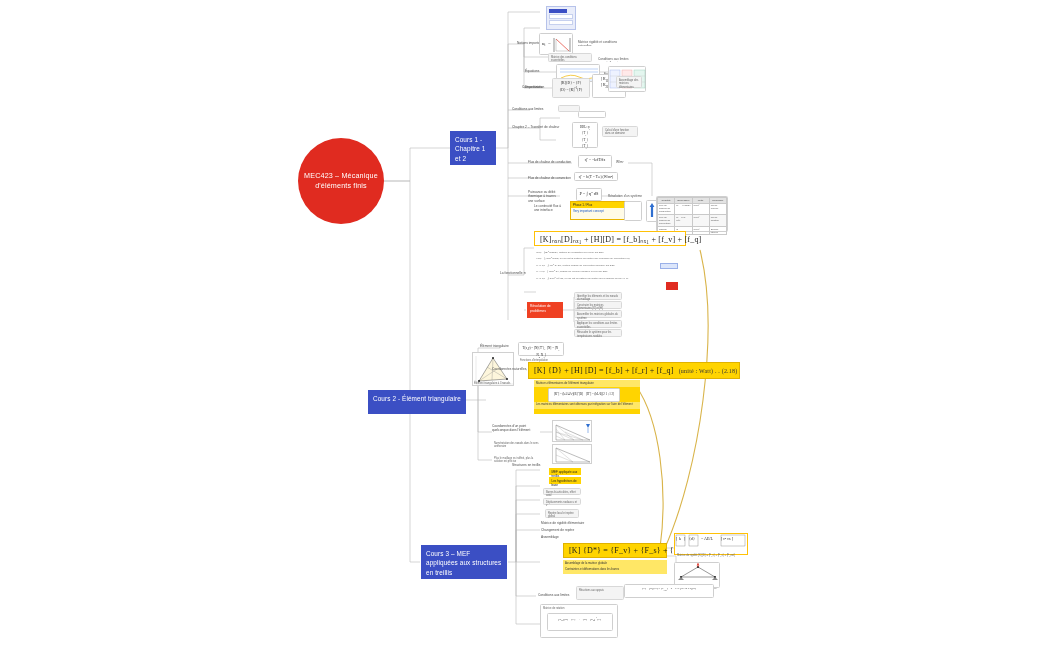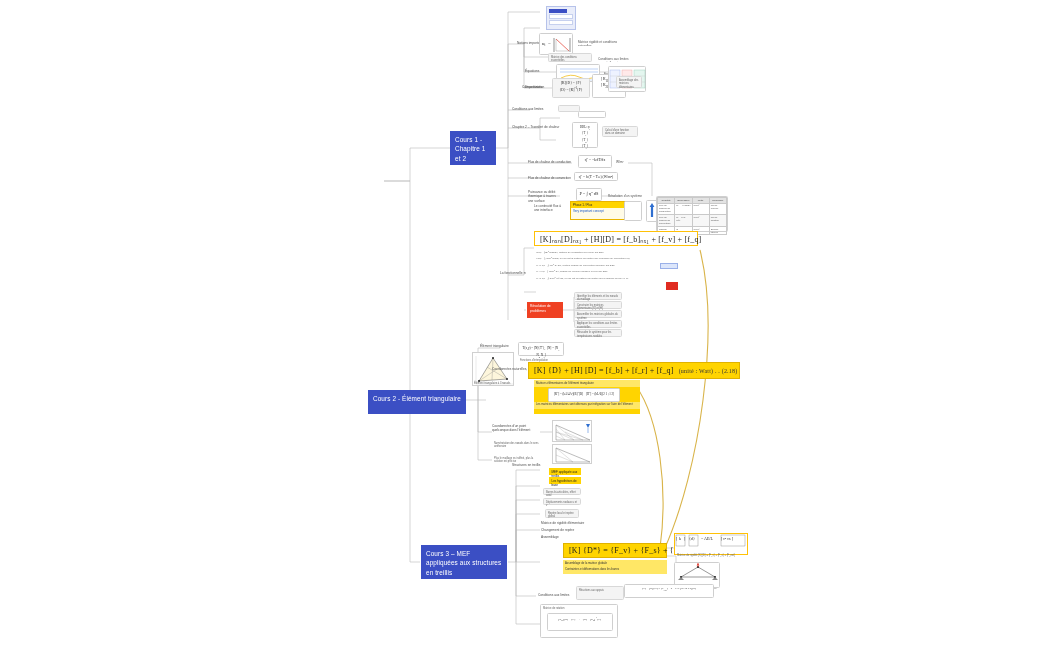--- a/index.html
+++ b/index.html
@@ -269,20 +269,23 @@
       <path d="M664 556 L676 556 L676 572"></path>
       <path d="M618 596 L636 596"></path>
     </g>
 
     <g fill="none" stroke="#d9b44a" stroke-width="1.1">
       <path d="M700 250 C 720 330, 700 470, 664 550"></path>
       <path d="M636 386 C 660 420, 668 490, 660 548"></path>
     </g>
   </svg>
 
+  <div class="node root-node" style="left:298px; top:138px;">
+    <span>MEC423 – Mécanique d'éléments finis</span>
+  </div>
 
   <div class="node course-node" style="left:450px; top:131px; width:46px; height:34px;">
     <span>Cours 1 - Chapitre 1 et 2</span>
   </div>
 
   <div class="node course-node" style="left:368px; top:390px; width:98px; height:24px;">
     <span>Cours 2 - Élément triangulaire</span>
   </div>
 
   <div class="node course-node" style="left:421px; top:545px; width:86px; height:34px;">
@@ -440,21 +443,21 @@
       <tr>
         <td>Charge volumique</td>
         <td>Q</td>
         <td>W/m³</td>
         <td>Source interne</td>
       </tr>
     </tbody>
       </table>
   </div>
 
-  <div class="node formula-bar" style="left:534px; top:231px; width:164px; height:15px;">
+  <div class="node formula-bar" style="left:534px; top:231px; width:152px; height:15px;">
     <span>[K]ₙₓₙ[D]ₙₓ₁ + [H][D] = [f_b]ₙₓ₁ + [f_v] + [f_q]</span>
   </div>
 
   <div class="node" style="left:534px; top:249px; width:150px; height:40px; background:#ffffff;">
     <div class="mini-text" style="font-size:2.5px;">[K]ₑₗₑ = ∫[B]ᵀ[k][B]dV, matrice de conduction en kW/m sur DDL</div>
     <div class="mini-text" style="font-size:2.5px;">[H]ₑₗₑ = ∫ₛ h[N]ᵀ[N]dS, où [N] est la matrice [N] limitée sur la surface de convection (hₛ)</div>
     <div class="mini-text" style="font-size:2.5px;">{ f_b }ₑₗₑ = ∫ₛ [N]ᵀ q″ dS, vecteur chargé de convection imposée sur DDL</div>
     <div class="mini-text" style="font-size:2.5px;">{ f_v }ₑₗₑ = ∫ Q[N]ᵀ dV, charge de volume imposée en kW sur DDL</div>
     <div class="mini-text" style="font-size:2.5px;">{ f_q }ₑₗₑ = ∫ₛ h[N]ᵀ T∞ dS, où [N] est la matrice [N] limitée sur la surface de flux (f_q)</div>
   </div>

